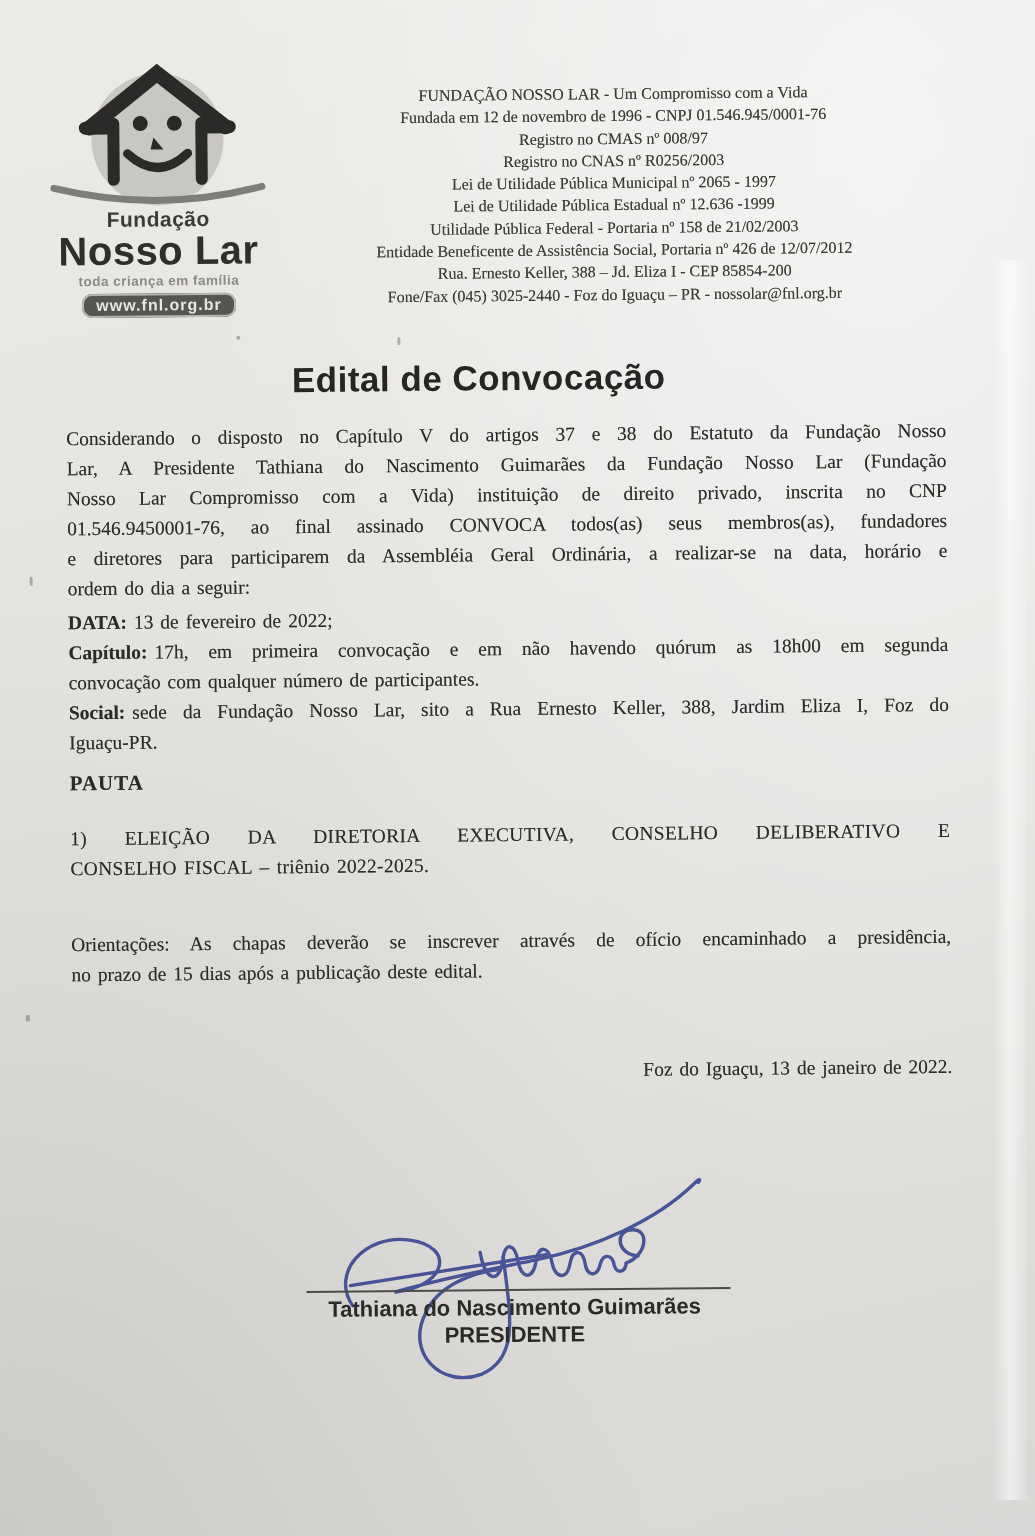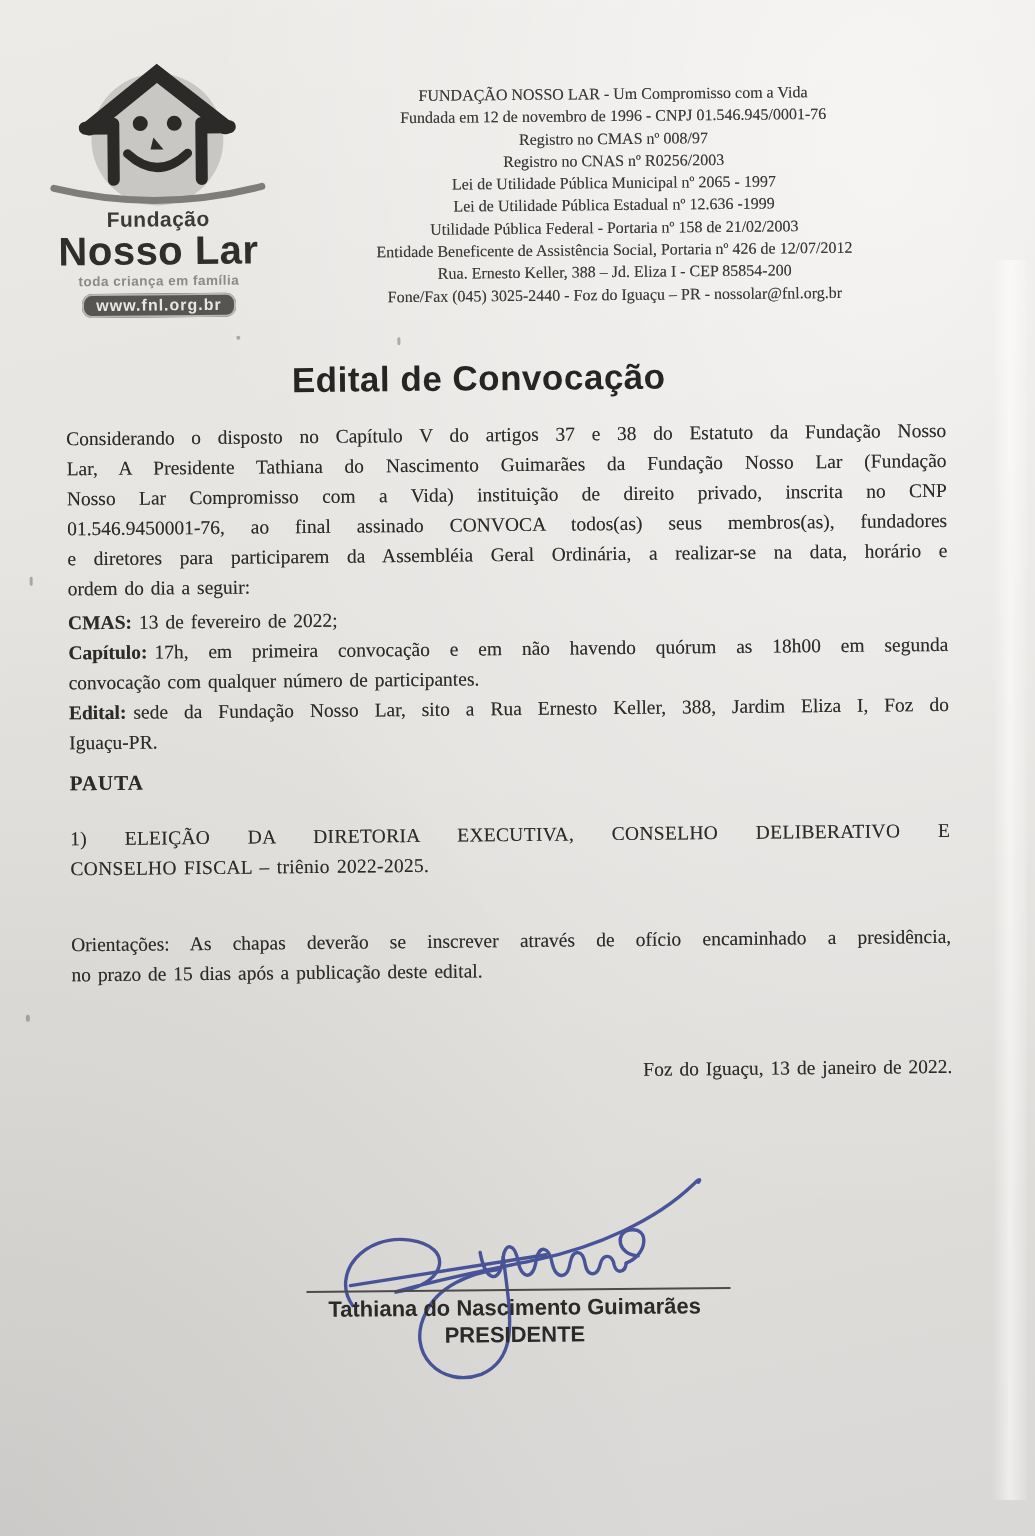--- a/index.html
+++ b/index.html
@@ -101,24 +101,24 @@
     <div class="blk intro">
       <div class="line fill">Considerando o disposto no Capítulo V do artigos 37 e 38 do Estatuto da Fundação Nosso</div>
       <div class="line fill">Lar, A Presidente Tathiana do Nascimento Guimarães da Fundação Nosso Lar (Fundação</div>
       <div class="line fill">Nosso Lar Compromisso com a Vida) instituição de direito privado, inscrita no CNP</div>
       <div class="line fill">01.546.9450001-76, ao final assinado CONVOCA todos(as) seus membros(as), fundadores</div>
       <div class="line fill">e diretores para participarem da Assembléia Geral Ordinária, a realizar-se na data, horário e</div>
       <div class="line">ordem do dia a seguir:</div>
     </div>
 
     <div class="blk details">
-      <div class="line"><span class="lbl">CMAS:</span><span>13 de fevereiro de 2022;</span></div>
+      <div class="line"><span class="lbl">DATA:</span><span>13 de fevereiro de 2022;</span></div>
       <div class="line fill"><span class="lbl">Capítulo:</span><span>17h, em primeira convocação e em não havendo quórum as 18h00 em segunda</span></div>
       <div class="line">convocação com qualquer número de participantes.</div>
-      <div class="line fill"><span class="lbl">Edital:</span><span>sede da Fundação Nosso Lar, sito a Rua Ernesto Keller, 388, Jardim Eliza I, Foz do</span></div>
+      <div class="line fill"><span class="lbl">Social:</span><span>sede da Fundação Nosso Lar, sito a Rua Ernesto Keller, 388, Jardim Eliza I, Foz do</span></div>
       <div class="line">Iguaçu-PR.</div>
     </div>
 
     <div class="blk pauta-h">PAUTA</div>
     <div class="blk pauta">
       <div class="line fill">1) ELEIÇÃO DA DIRETORIA EXECUTIVA, CONSELHO DELIBERATIVO E</div>
       <div class="line">CONSELHO FISCAL – triênio 2022-2025.</div>
     </div>
 
     <div class="blk orient">

